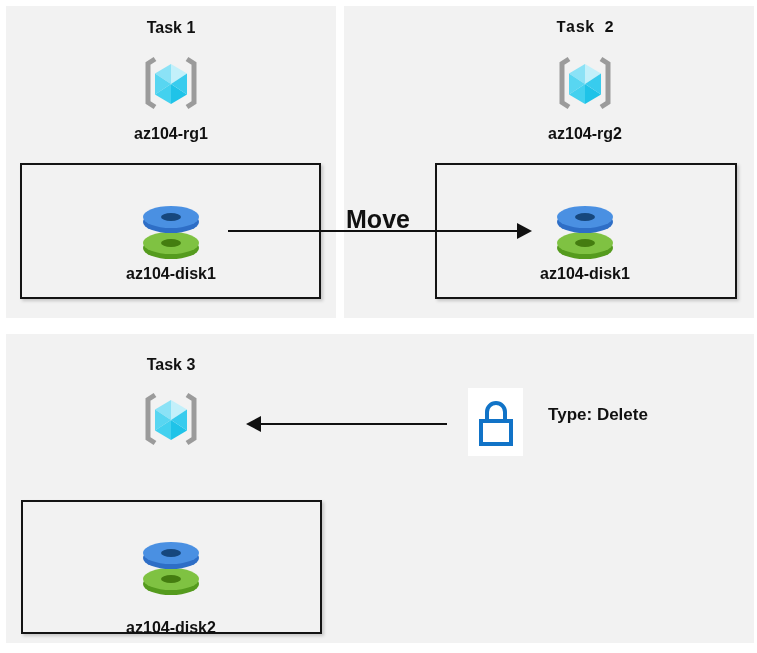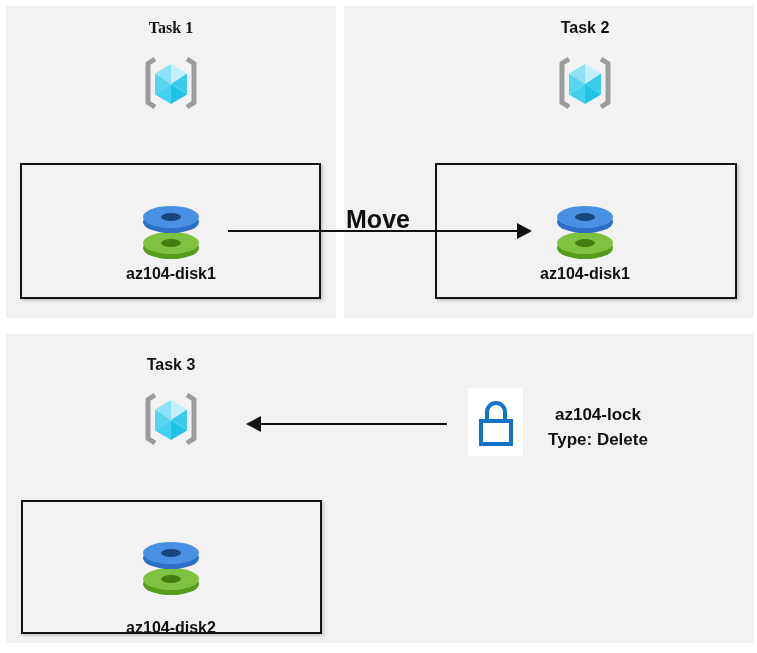--- a/index.html
+++ b/index.html
@@ -29,60 +29,62 @@
 </style>
 </head>
 <body>
 
 <div class="canvas">
 
   <div class="panel" style="left:6px;top:6px;width:330px;height:312px;"></div>
   <div class="panel" style="left:344px;top:6px;width:410px;height:312px;"></div>
   <div class="panel" style="left:6px;top:334px;width:748px;height:309px;"></div>
 
-  <div class="t title" style="left:111px;top:19px;width:120px;font-family:Liberation Serif, serif;">Task 1</div>
+  <div class="t title" style="left:111px;top:19px;width:120px;">Task 1</div>
 
   <svg class="icon" style="left:142px;top:56px;" width="58" height="54" viewBox="0 0 58 54">
     <path d="M13,3 L6,7.5 L6,46.5 L13,51" fill="none" stroke="#9b9b9b" stroke-width="5"></path>
     <path d="M45,3 L52,7.5 L52,46.5 L45,51" fill="none" stroke="#9b9b9b" stroke-width="5"></path>
     <polygon points="29,8 13,17.5 29,28" fill="#8be2f6"></polygon>
     <polygon points="29,8 45,17.5 29,28" fill="#c3f0fa"></polygon>
     <polygon points="13,17.5 29,28 13,38.5" fill="#58d6f1"></polygon>
     <polygon points="29,28 29,48 13,38.5" fill="#43d1ef"></polygon>
     <polygon points="29,28 29,48 45,38.5" fill="#1fc3e8"></polygon>
     <polygon points="45,17.5 29,28 45,38.5" fill="#38ccee"></polygon>
   </svg>
 
+  <div class="t lbl" style="left:101px;top:125px;width:140px;">az104-rg1</div>
 
   <div class="obox" style="left:20px;top:163px;width:301px;height:136px;"></div>
 
   <svg class="icon" style="left:139px;top:203px;" width="64" height="56" viewBox="0 0 64 56">
     <ellipse cx="32" cy="45" rx="28" ry="11" fill="#559b1e"></ellipse>
     <ellipse cx="32" cy="40" rx="28" ry="11" fill="#7fc242"></ellipse>
     <ellipse cx="32" cy="40" rx="10" ry="4" fill="#447d10"></ellipse>
     <ellipse cx="32" cy="19" rx="28" ry="11" fill="#2e6ec6"></ellipse>
     <ellipse cx="32" cy="14" rx="28" ry="11" fill="#4a90e2"></ellipse>
     <ellipse cx="32" cy="14" rx="10" ry="4" fill="#16477d"></ellipse>
   </svg>
 
   <div class="t lbl" style="left:101px;top:265px;width:140px;">az104-disk1</div>
 
-  <div class="t title" style="left:525px;top:19px;width:120px;">Task 2</div>
+  <div class="t title" style="left:525px;top:19px;width:120px;font-family:Liberation Mono, monospace;">Task 2</div>
 
   <svg class="icon" style="left:556px;top:56px;" width="58" height="54" viewBox="0 0 58 54">
     <path d="M13,3 L6,7.5 L6,46.5 L13,51" fill="none" stroke="#9b9b9b" stroke-width="5"></path>
     <path d="M45,3 L52,7.5 L52,46.5 L45,51" fill="none" stroke="#9b9b9b" stroke-width="5"></path>
     <polygon points="29,8 13,17.5 29,28" fill="#8be2f6"></polygon>
     <polygon points="29,8 45,17.5 29,28" fill="#c3f0fa"></polygon>
     <polygon points="13,17.5 29,28 13,38.5" fill="#58d6f1"></polygon>
     <polygon points="29,28 29,48 13,38.5" fill="#43d1ef"></polygon>
     <polygon points="29,28 29,48 45,38.5" fill="#1fc3e8"></polygon>
     <polygon points="45,17.5 29,28 45,38.5" fill="#38ccee"></polygon>
   </svg>
 
+  <div class="t lbl" style="left:515px;top:125px;width:140px;">az104-rg2</div>
 
   <div class="obox" style="left:435px;top:163px;width:302px;height:136px;"></div>
 
   <svg class="icon" style="left:553px;top:203px;" width="64" height="56" viewBox="0 0 64 56">
     <ellipse cx="32" cy="45" rx="28" ry="11" fill="#559b1e"></ellipse>
     <ellipse cx="32" cy="40" rx="28" ry="11" fill="#7fc242"></ellipse>
     <ellipse cx="32" cy="40" rx="10" ry="4" fill="#447d10"></ellipse>
     <ellipse cx="32" cy="19" rx="28" ry="11" fill="#2e6ec6"></ellipse>
     <ellipse cx="32" cy="14" rx="28" ry="11" fill="#4a90e2"></ellipse>
     <ellipse cx="32" cy="14" rx="10" ry="4" fill="#16477d"></ellipse>
@@ -124,17 +126,16 @@
   <div class="arrow-left" style="left:246px;top:416px;"></div>
   <div class="hline" style="left:259px;top:423px;width:188px;"></div>
 
   <div class="lockbox" style="left:468px;top:388px;width:55px;height:68px;">
     <svg width="44" height="54" viewBox="0 0 44 54">
       <path d="M13,26 V17 a9,9 0 0 1 18,0 V26" fill="none" stroke="#1173c7" stroke-width="4"></path>
       <rect x="7" y="26" width="30" height="23" fill="#ffffff" stroke="#1173c7" stroke-width="4"></rect>
     </svg>
   </div>
   <div class="locktext" style="left:523px;top:402px;width:150px;">
-    <div>az104-lock</div>
     <div>Type: Delete</div>
   </div>
 
 </div>
 
 </body></html>

